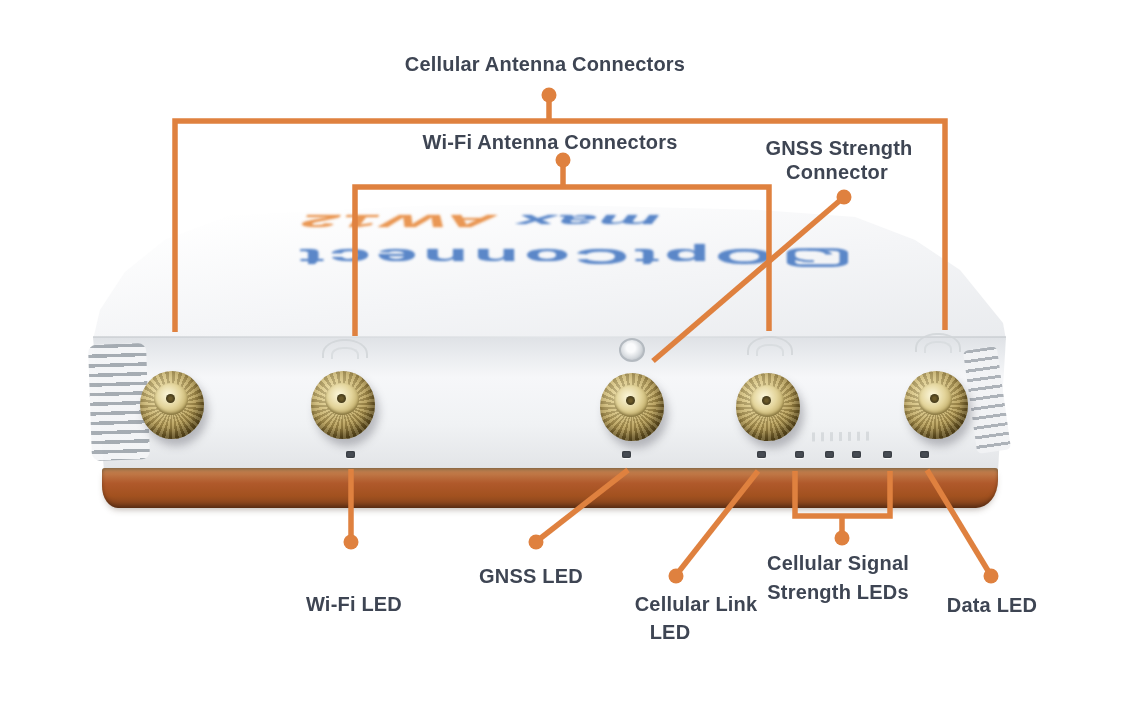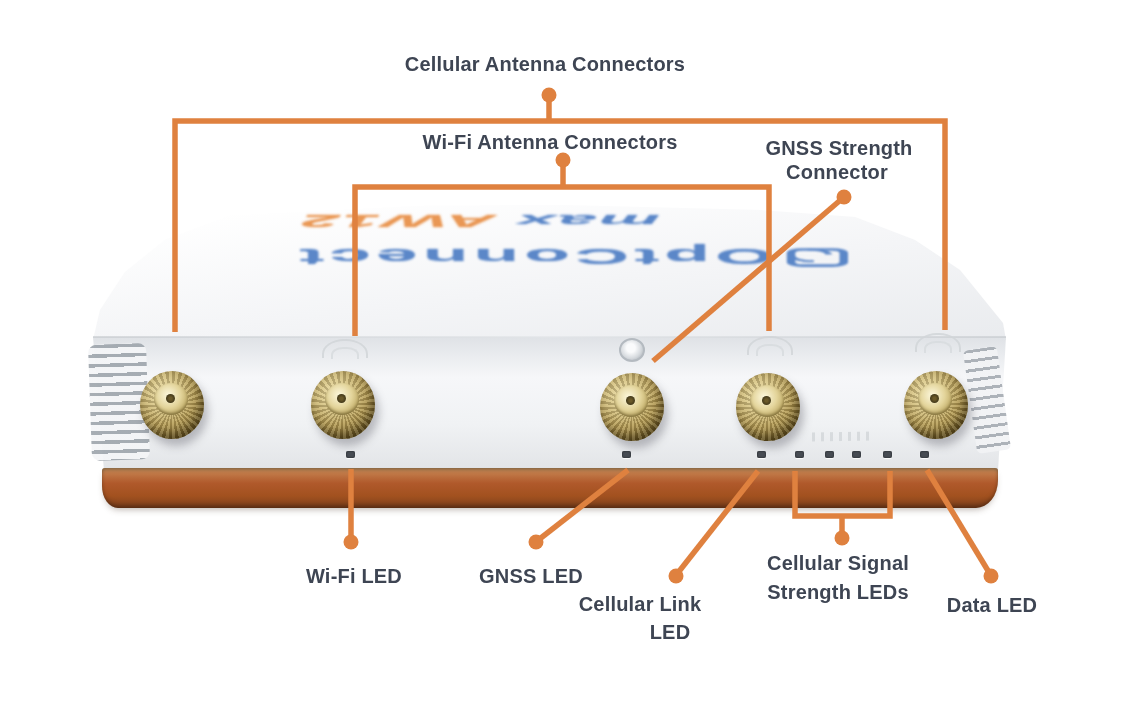--- a/index.html
+++ b/index.html
@@ -218,21 +218,21 @@
     <g>
       <line class="co-line" x1="927" y1="470" x2="990" y2="574"></line>
       <circle class="co-dot" cx="991" cy="576" r="7.5"></circle>
     </g>
   </svg>
 
   <div class="co-label" style="left:545px;top:52px;">Cellular Antenna Connectors</div>
   <div class="co-label" style="left:550px;top:120px;margin-top:10px;">Wi-Fi Antenna Connectors</div>
   <div class="co-label" style="left:839px;top:136px;">GNSS Strength</div>
   <div class="co-label" style="left:837px;top:160px;">Connector</div>
-  <div class="co-label" style="left:354px;top:564px;">Wi-Fi LED</div>
+  <div class="co-label" style="left:354px;top:592px;">Wi-Fi LED</div>
   <div class="co-label" style="left:531px;top:564px;">GNSS LED</div>
-  <div class="co-label" style="left:640px;top:592px;">Cellular Link</div>
+  <div class="co-label" style="left:696px;top:592px;">Cellular Link</div>
   <div class="co-label" style="left:670px;top:620px;">LED</div>
   <div class="co-label" style="left:838px;top:580px;">Strength LEDs</div>
   <div class="co-label" style="left:838px;top:551px;">Cellular Signal</div>
   <div class="co-label" style="left:992px;top:593px;">Data LED</div>
 
 </div>
 
 </body></html>

